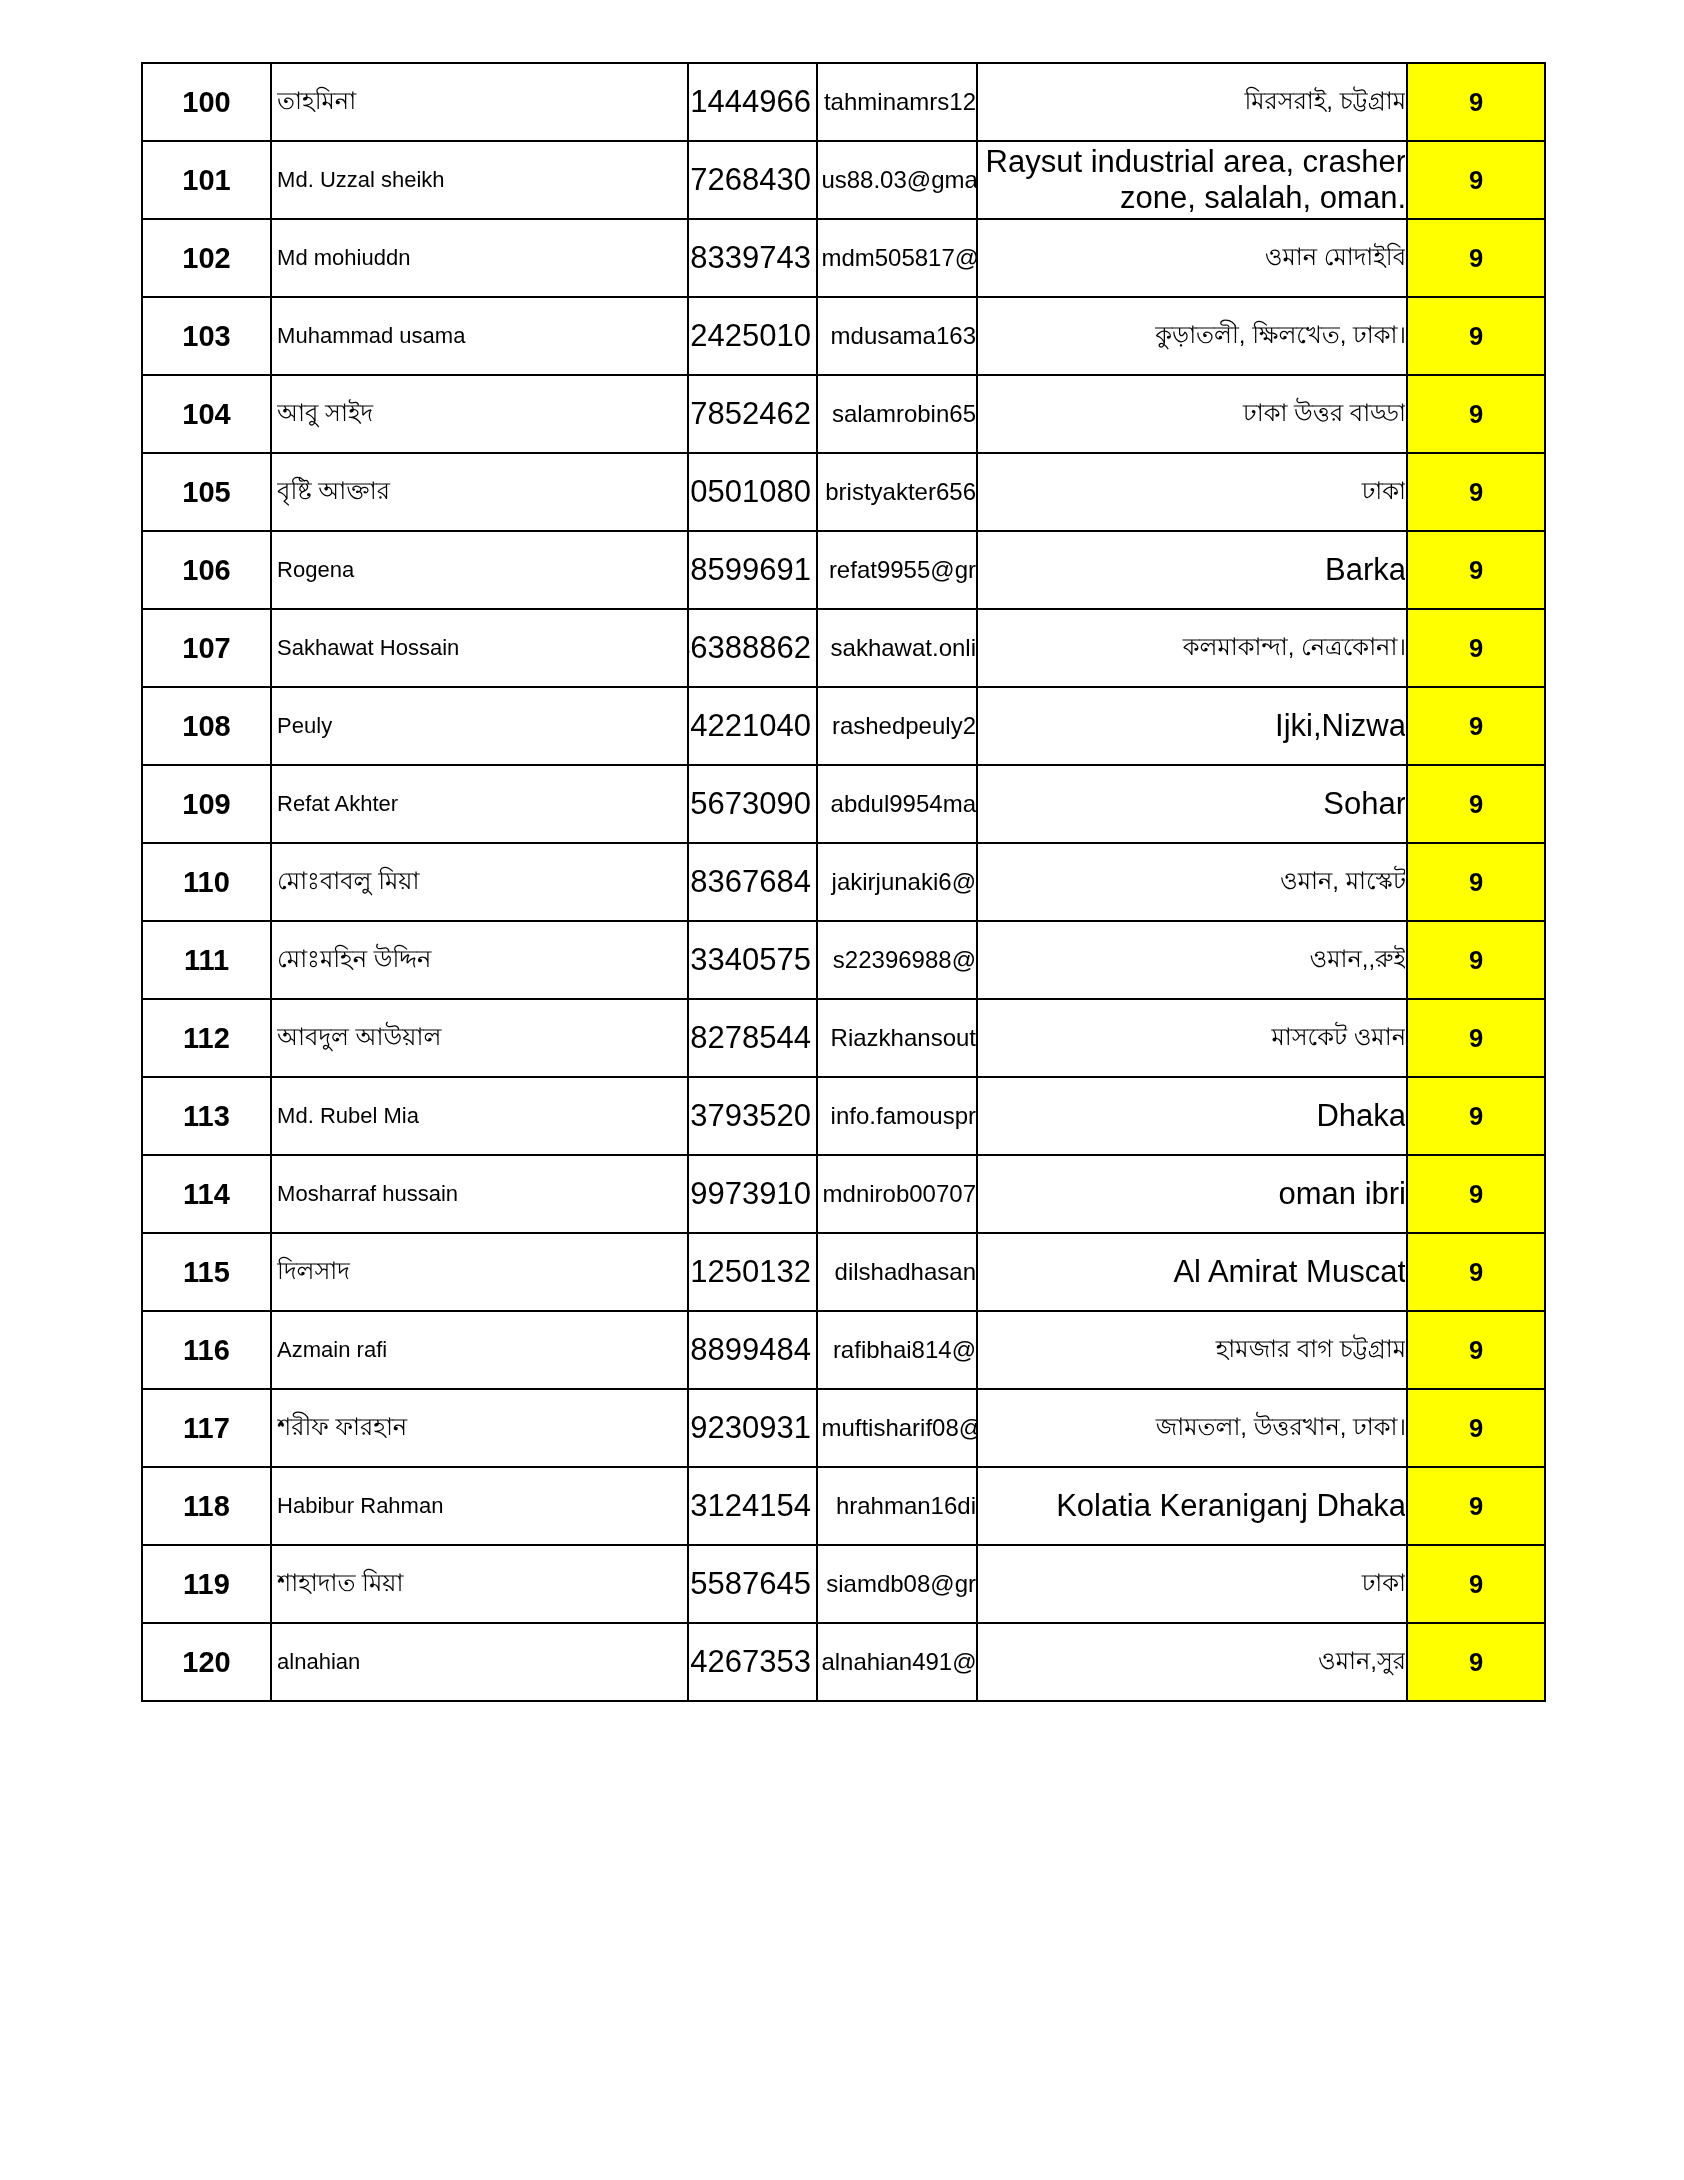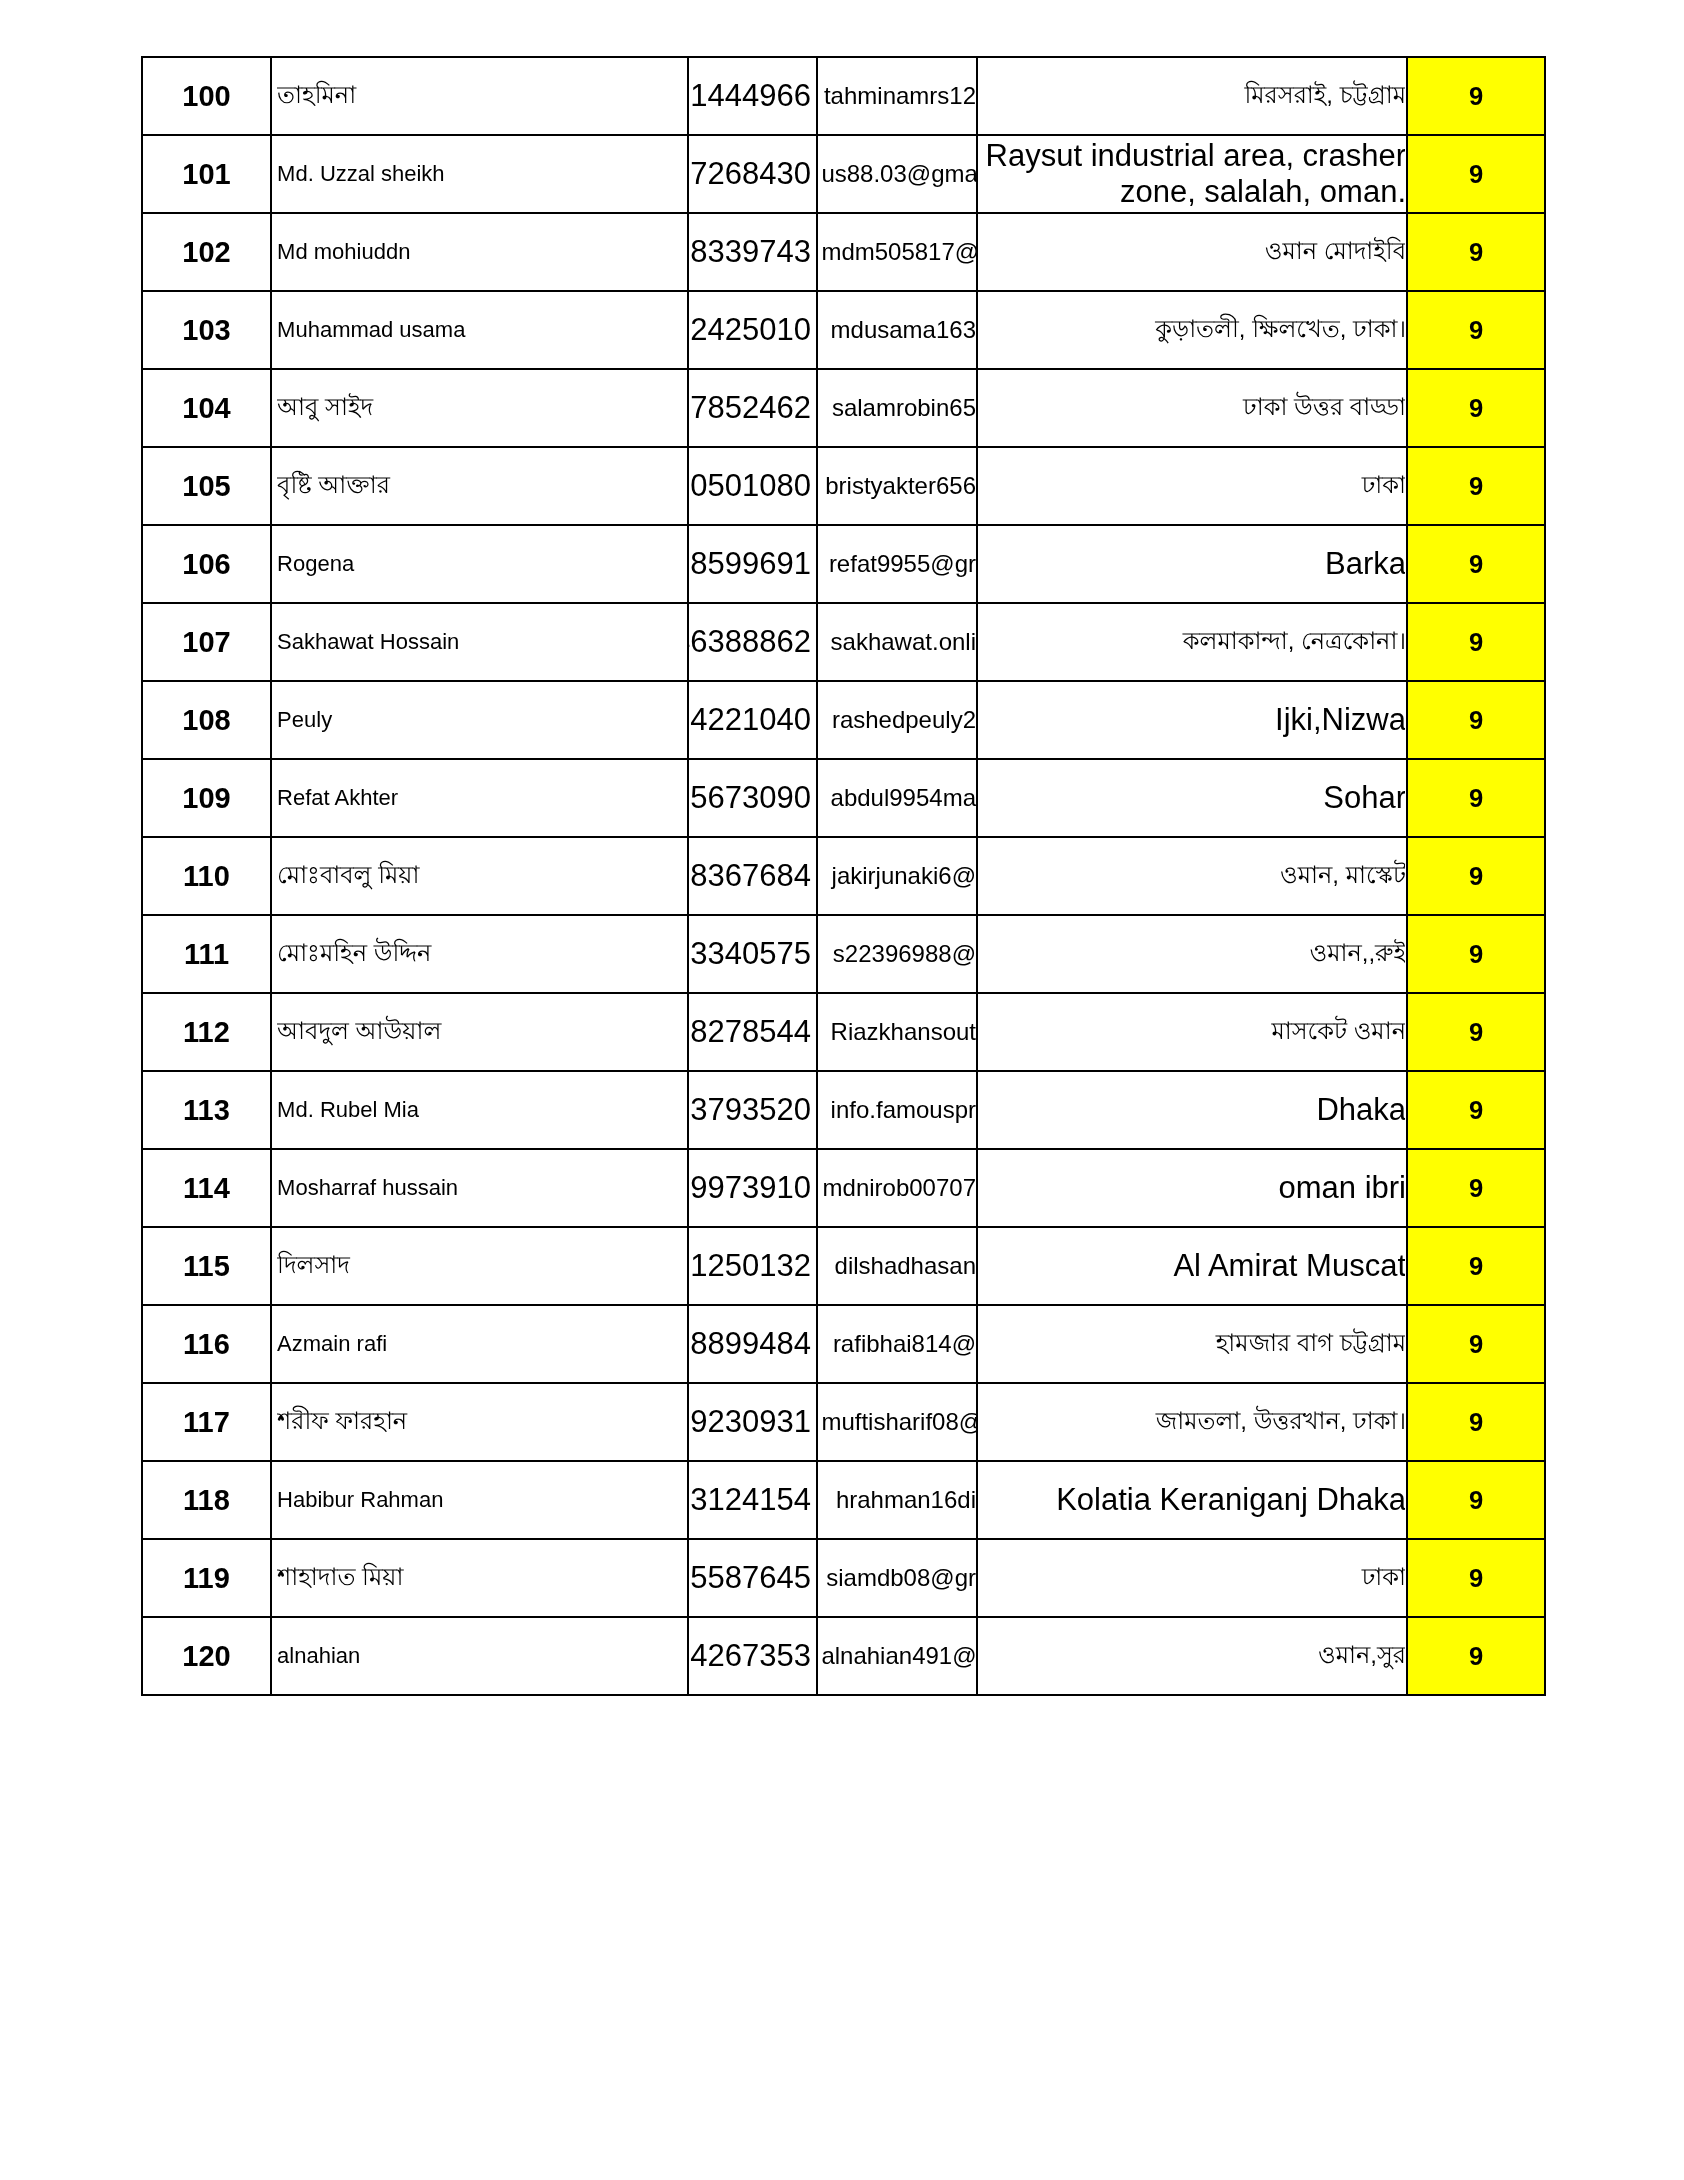--- a/index.html
+++ b/index.html
@@ -11,21 +11,21 @@
     width: 1685px;
     height: 2181px;
     position: relative;
     overflow: hidden;
     font-family: "Liberation Sans", "DejaVu Sans", sans-serif;
     color: #000;
   }
   #sheet {
     position: absolute;
     left: 141px;
-    top: 56px;
+    top: 62px;
     border-collapse: collapse;
     table-layout: fixed;
     width: 1404px;
   }
   #sheet td {
     border: 2.6px solid #000;
     height: 78px;
     padding: 0;
     overflow: hidden;
     white-space: nowrap;

